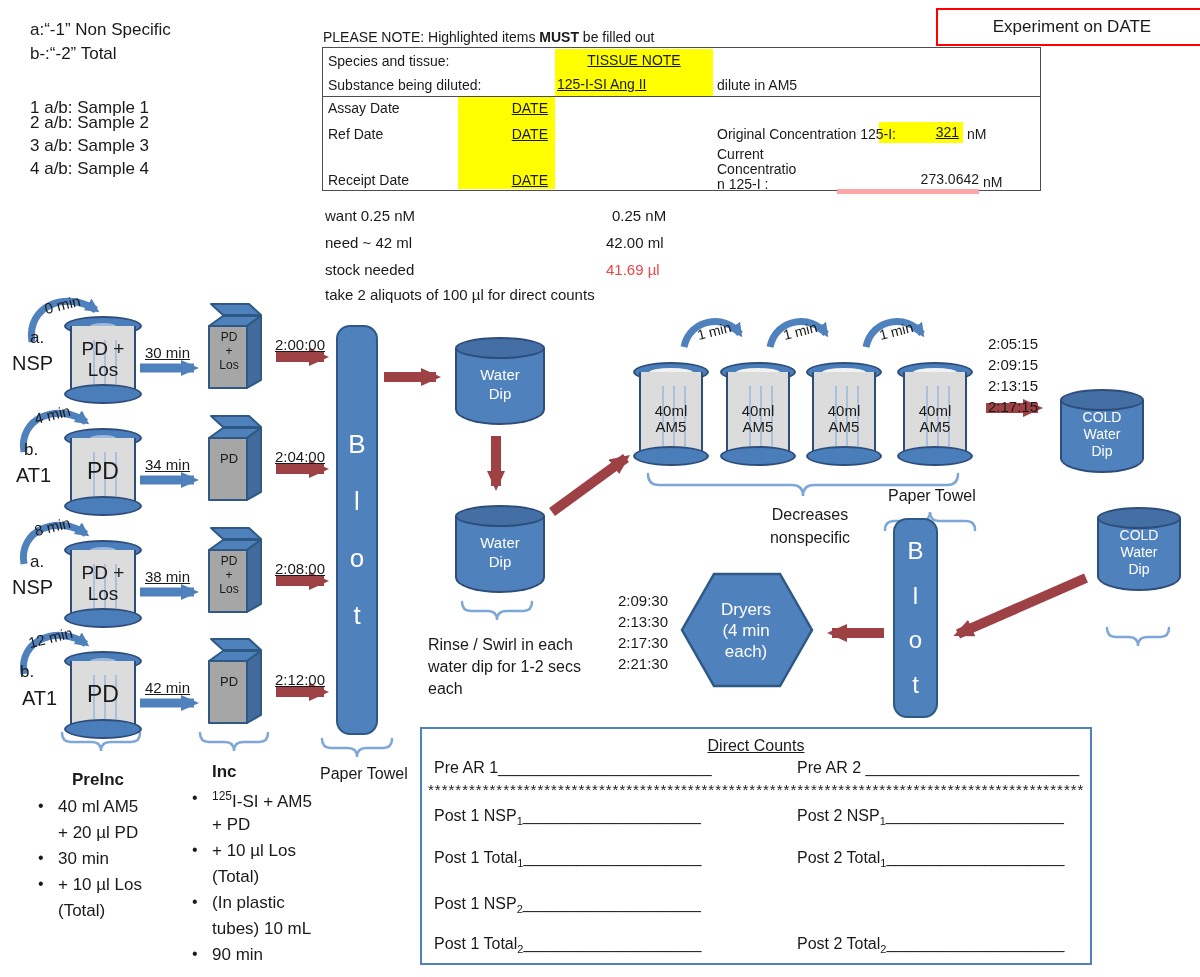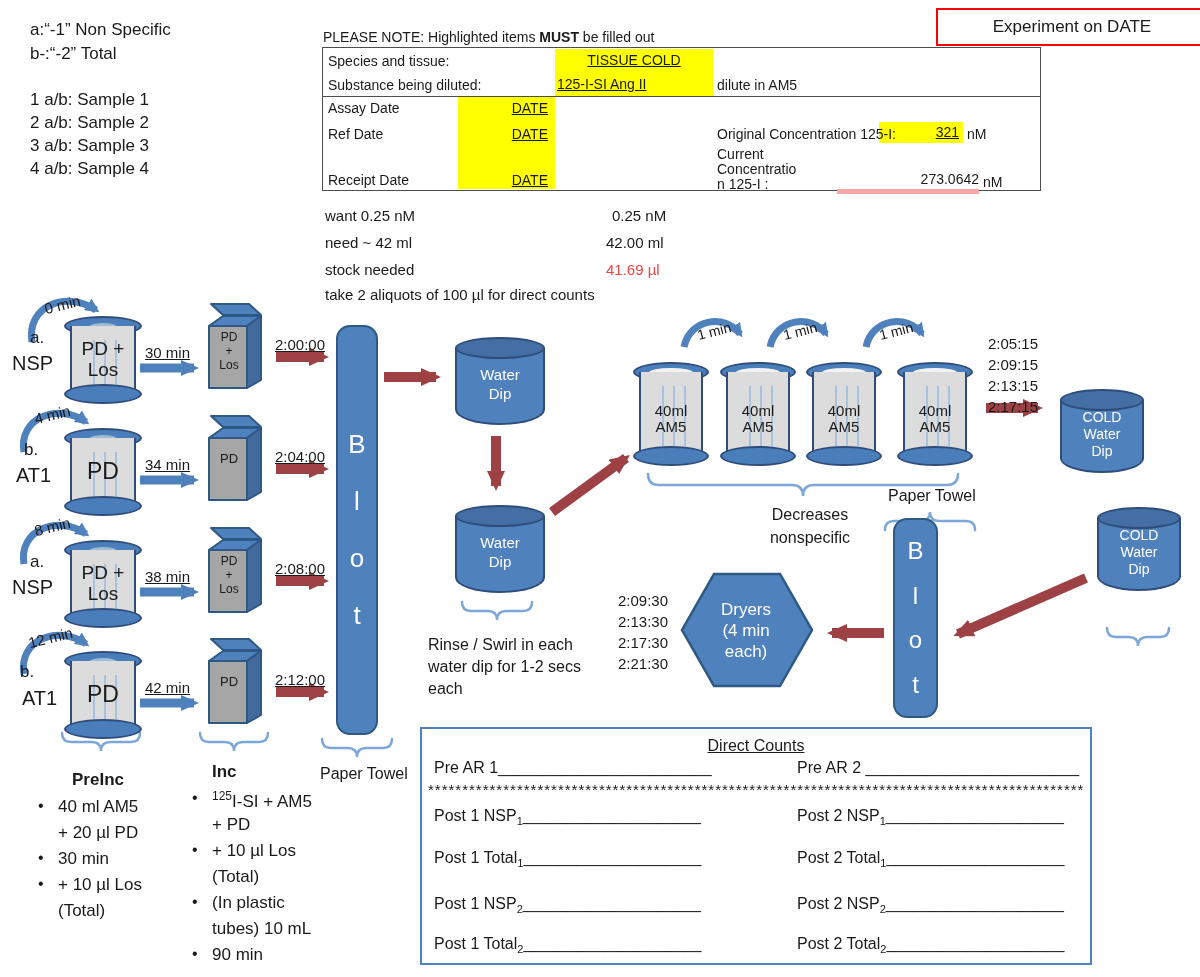--- a/index.html
+++ b/index.html
@@ -154,38 +154,38 @@
         <polygon points="44,24 58,14 58,78 44,86" fill="#44699d"></polygon>
         <rect x="6" y="24" width="38" height="62" fill="#a6a6a6"></rect>
       </g>
     </g>
 
     <polygon points="714,574 780,574 812,630 780,686 714,686 682,630" fill="#4f81bd" stroke="#2e5984" stroke-width="2.5"></polygon>
   </svg>
 
   <div class="abs t17" style="left:30px;top:20px">a:“-1” Non Specific</div>
   <div class="abs t17" style="left:30px;top:44px">b-:“-2” Total</div>
-  <div class="abs t17" style="left:30px;top:90px">1 a/b: Sample 1</div>
+  <div class="abs t17" style="left:30px;top:98px">1 a/b: Sample 1</div>
   <div class="abs t17" style="left:30px;top:113px">2 a/b: Sample 2</div>
   <div class="abs t17" style="left:30px;top:136px">3 a/b: Sample 3</div>
   <div class="abs t17" style="left:30px;top:159px">4 a/b: Sample 4</div>
 
   <div class="abs t14" style="left:323px;top:29px">
     <span>PLEASE NOTE: Highlighted items </span><span class="b">MUST</span><span> be filled out</span>
   </div>
 
   <div class="formtable">
     <div class="yellow" style="left:232px;top:1px;width:158px;height:23px"></div>
     <div class="yellow" style="left:232px;top:24px;width:158px;height:24px"></div>
     <div class="yellow" style="left:135px;top:48px;width:97px;height:93px"></div>
     <div class="yellow" style="left:556px;top:74px;width:84px;height:21px"></div>
     <div class="rowline" style="top:48px"></div>
 
     <div class="abs t14" style="left:5px;top:5px">Species and tissue:</div>
-    <div class="abs t14 u ctr" style="left:232px;top:4px;width:158px">TISSUE COLD</div>
+    <div class="abs t14 u ctr" style="left:232px;top:4px;width:158px">TISSUE NOTE</div>
     <div class="abs t14" style="left:5px;top:29px">Substance being diluted:</div>
     <div class="abs t14 u" style="left:234px;top:28px">125-I-SI Ang II</div>
     <div class="abs t14" style="left:394px;top:29px">dilute in AM5</div>
 
     <div class="abs t14" style="left:5px;top:52px">Assay Date</div>
     <div class="abs t14 u" style="left:135px;top:52px;width:90px;text-align:right">DATE</div>
     <div class="abs t14" style="left:5px;top:78px">Ref Date</div>
     <div class="abs t14 u" style="left:135px;top:78px;width:90px;text-align:right">DATE</div>
     <div class="abs t14" style="left:5px;top:124px">Receipt Date</div>
     <div class="abs t14 u" style="left:135px;top:124px;width:90px;text-align:right">DATE</div>
@@ -453,19 +453,18 @@
     <div class="dc-cell" style="left:375px;top:30px"><span>Pre AR 2 </span><span>________________________</span></div>
     <div class="dc-sep">************************************************************************************************</div>
 
     <div class="dc-cell" style="left:12px;top:78px"><span>Post 1 NSP</span><sub>1</sub><span>____________________</span></div>
     <div class="dc-cell" style="left:375px;top:78px"><span>Post 2 NSP</span><sub>1</sub><span>____________________</span></div>
 
     <div class="dc-cell" style="left:12px;top:120px"><span>Post 1 Total</span><sub>1</sub><span>____________________</span></div>
     <div class="dc-cell" style="left:375px;top:120px"><span>Post 2 Total</span><sub>1</sub><span>____________________</span></div>
 
     <div class="dc-cell" style="left:12px;top:166px"><span>Post 1 NSP</span><sub>2</sub><span>____________________</span></div>
-    <div class="dc-cell" style="left:375px;top:166px"><span>Post 2 NSP</span><sub>2</sub><span>____________________</span></div>
 
     <div class="dc-cell" style="left:12px;top:206px"><span>Post 1 Total</span><sub>2</sub><span>____________________</span></div>
     <div class="dc-cell" style="left:375px;top:206px"><span>Post 2 Total</span><sub>2</sub><span>____________________</span></div>
   </div>
 
 </div>
 
 </body></html>

